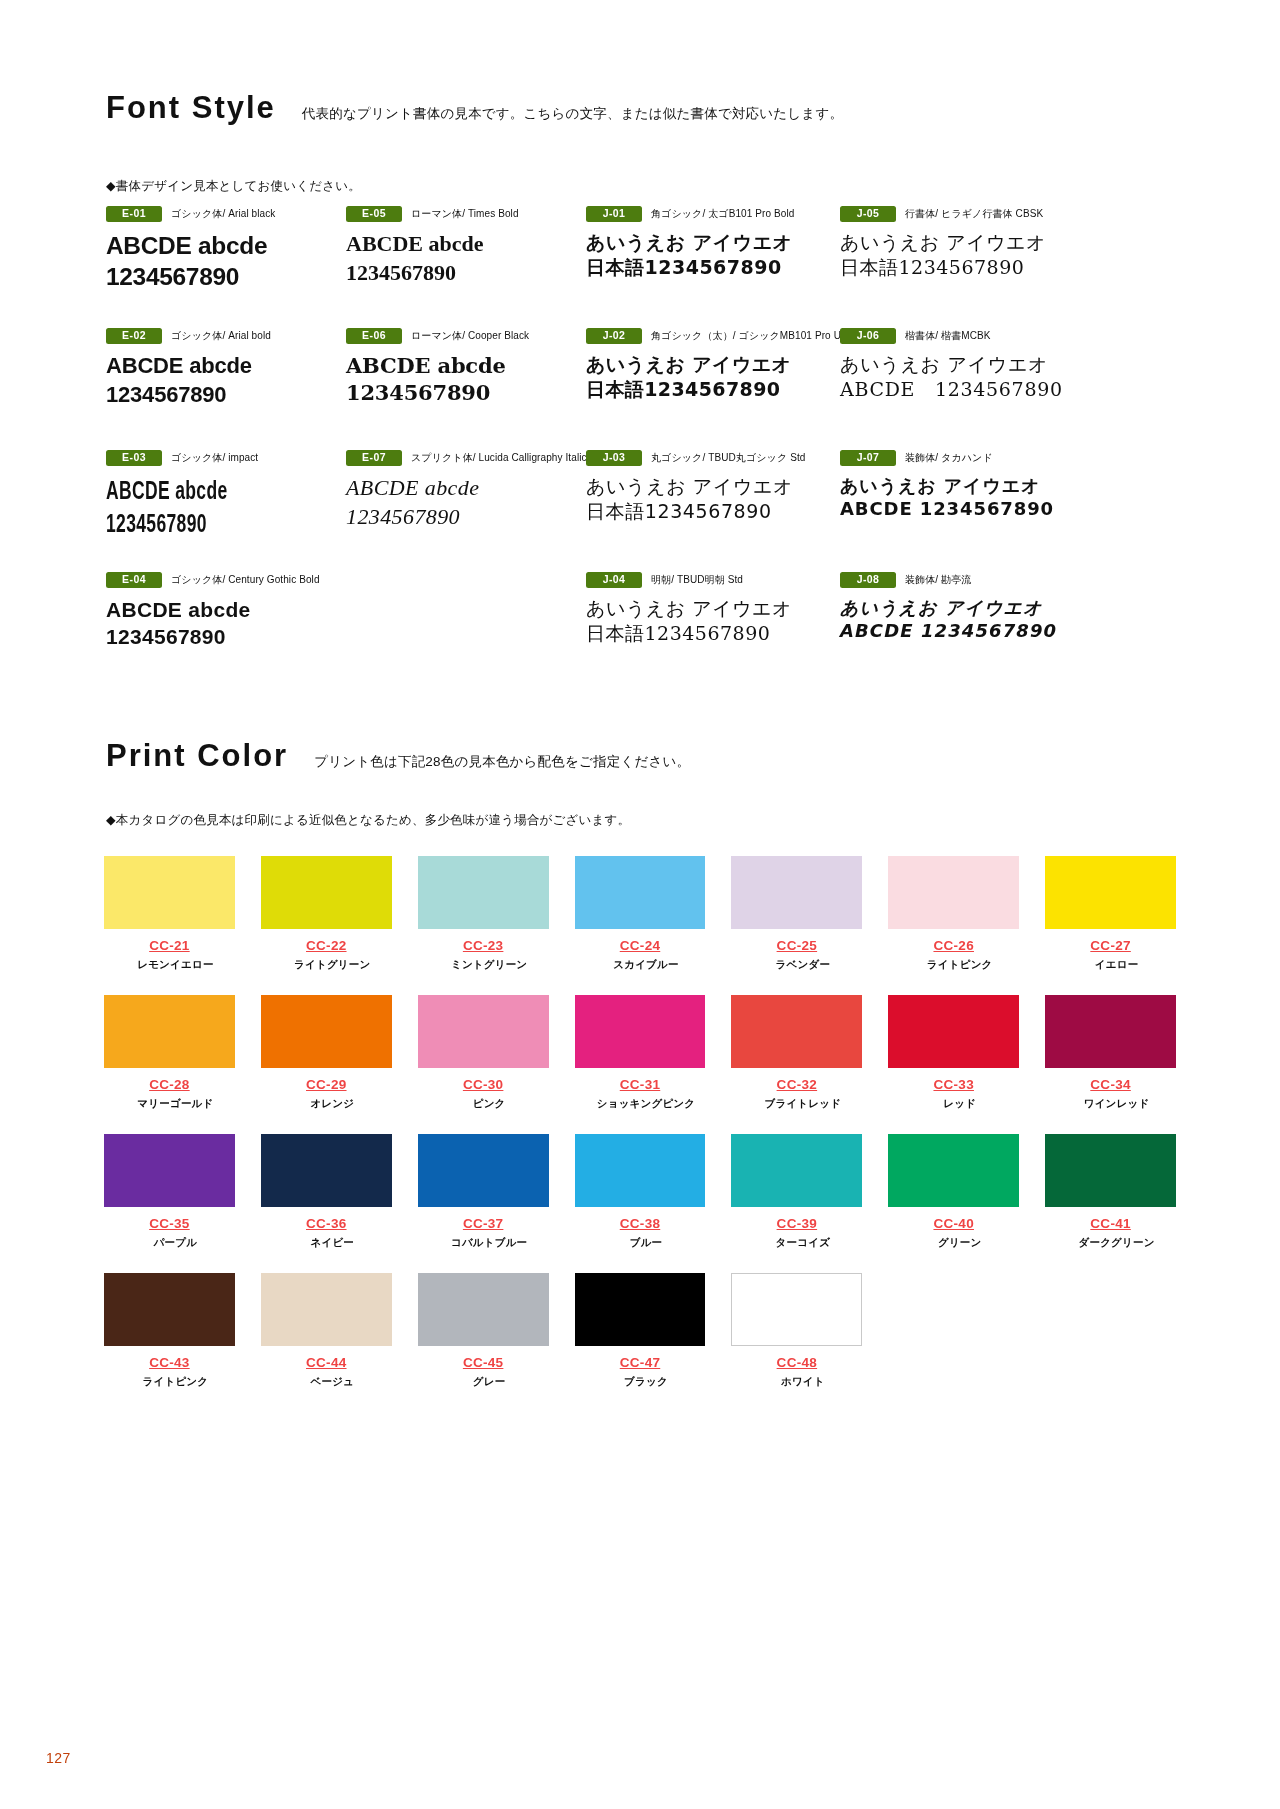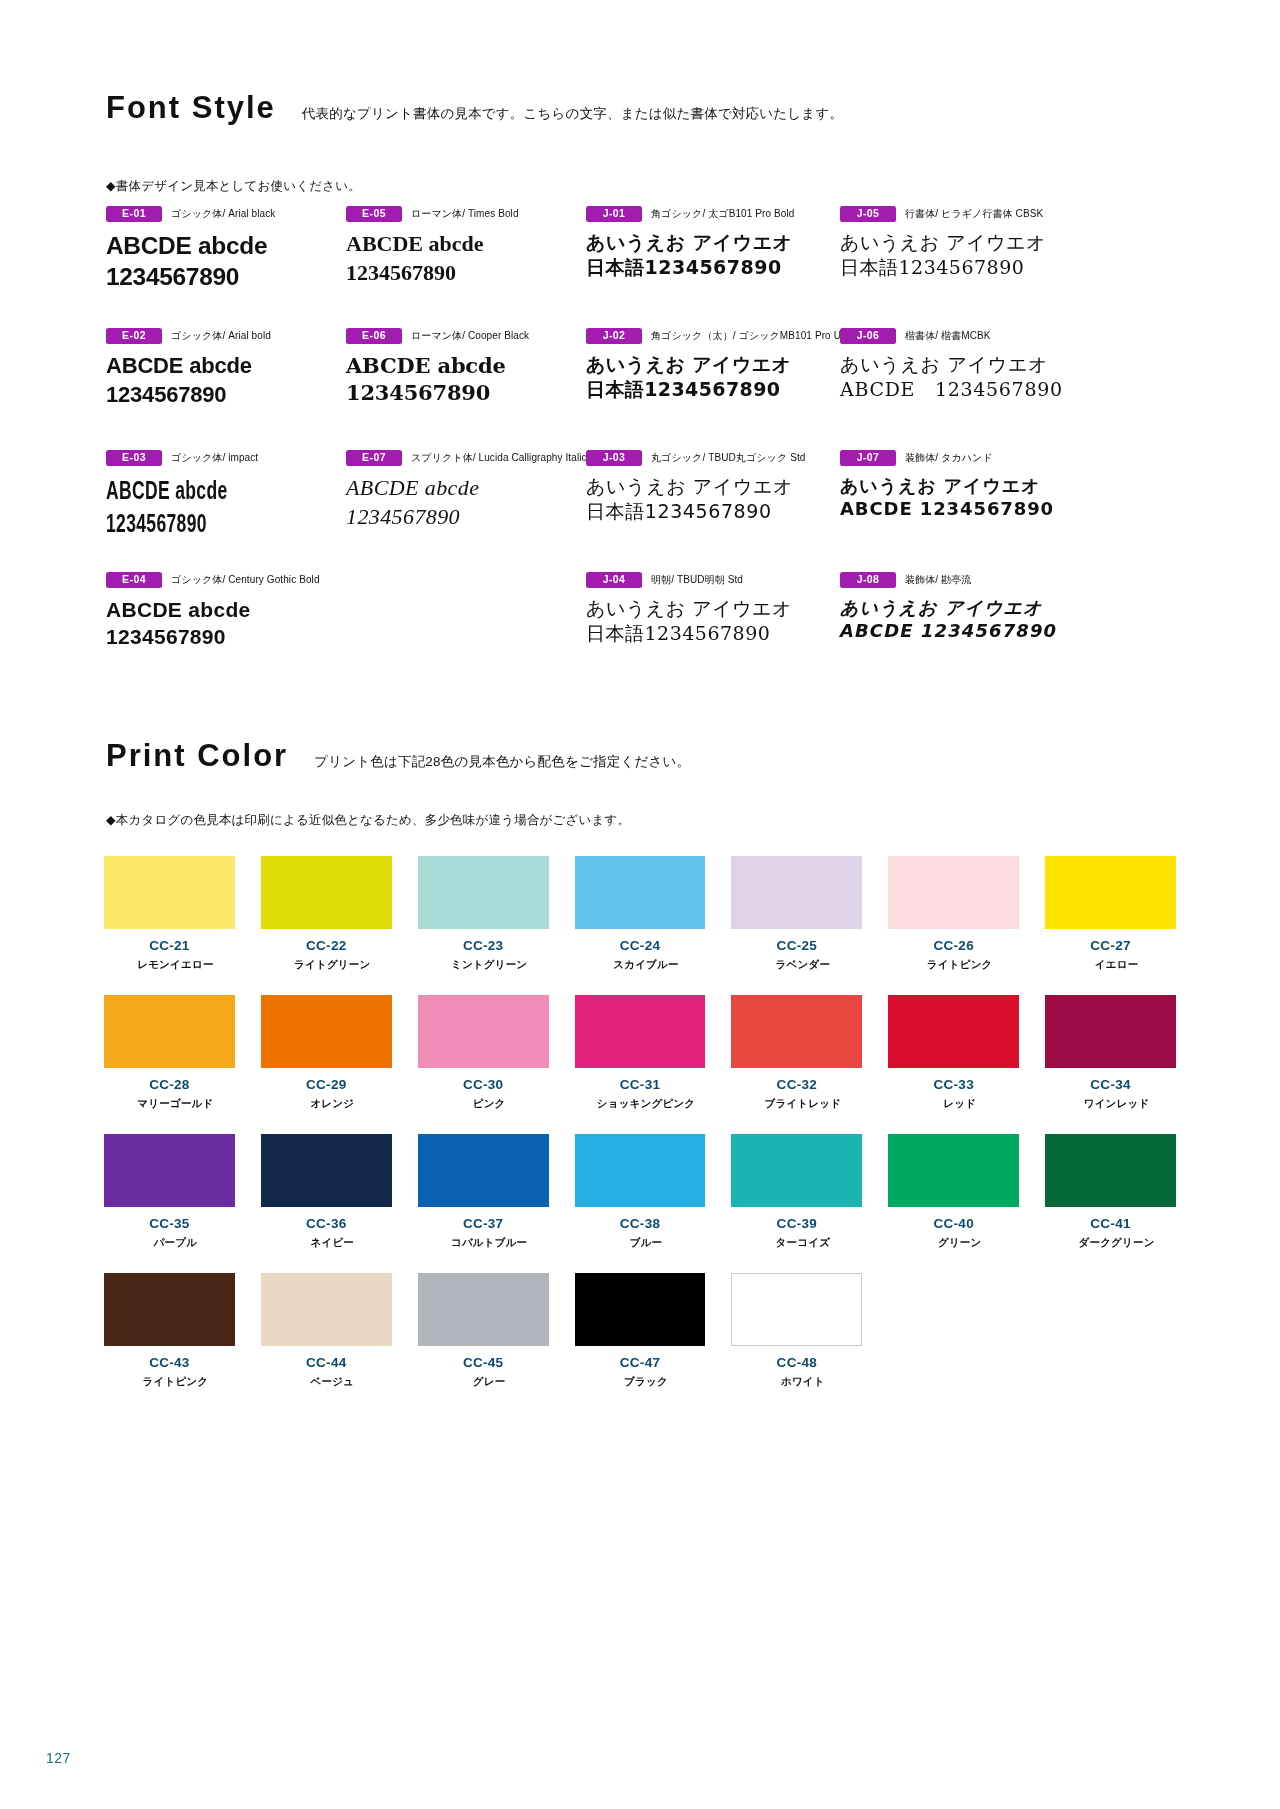--- a/index.html
+++ b/index.html
@@ -33,21 +33,21 @@
     position:absolute;left:106px;top:206px;width:1065px;
     display:grid;
     grid-template-columns:226px 226px 240px 240px;
     column-gap:14px;
     row-gap:0px;
   }
   .fs-cell{height:122px;}
   .fs-cell.empty{visibility:hidden;}
   .fs-badgerow{display:flex;align-items:center;gap:9px;height:15px;}
   .fs-badge{
-    background:#a21caf;color:#ffffff;
+    background:#4d7c0f;color:#ffffff;
     font-size:10.5px;font-weight:600;letter-spacing:0.4px;
     padding:2.5px 11px 3px 11px;border-radius:2.5px;
     line-height:1;display:inline-block;min-width:34px;text-align:center;
   }
   .fs-desc{font-size:10px;color:#111;letter-spacing:0.1px;white-space:nowrap;}
   .fs-sample{margin-top:9px;line-height:1.30;color:#111;}
   .fs-line{display:block;white-space:nowrap;}
 
   
   .s-e01{font-family:"Liberation Sans",sans-serif;font-weight:700;font-size:24px;letter-spacing:-0.3px;transform:scaleX(1.02);transform-origin:left;}
@@ -70,31 +70,31 @@
   #color-grid{
     position:absolute;left:104px;top:856px;width:1072px;
     display:grid;grid-template-columns:repeat(7,1fr);
     column-gap:26px;row-gap:26px;
   }
   .cc-cell{display:flex;flex-direction:column;align-items:center;}
   .cc-swatch{width:100%;height:73px;}
   .cc-swatch.bordered{box-sizing:border-box;border:1px solid #c9c9c9;}
   .cc-code{
     margin-top:10px;font-size:13.5px;font-weight:700;
-    letter-spacing:0.3px;color:#0c4a6e;line-height:1;
+    letter-spacing:0.3px;color:#ef4444;line-height:1;text-decoration:underline;
   }
   .cc-name{
     margin-top:6px;font-size:10.5px;font-weight:700;
     letter-spacing:0.2px;color:#111;line-height:1;margin-left:12px;
   }
 
   
   #page-number{
     position:absolute;left:46px;top:1750px;
-    font-size:14px;color:#0f766e;letter-spacing:0.5px;
+    font-size:14px;color:#c2410c;letter-spacing:0.5px;
   }
 </style>
 </head>
 <body>
 
 <div class="page">
 
   <div class="section" style="left:106px;top:92px;">
     <div class="sec-head">
       <div class="sec-title">Font Style</div>

